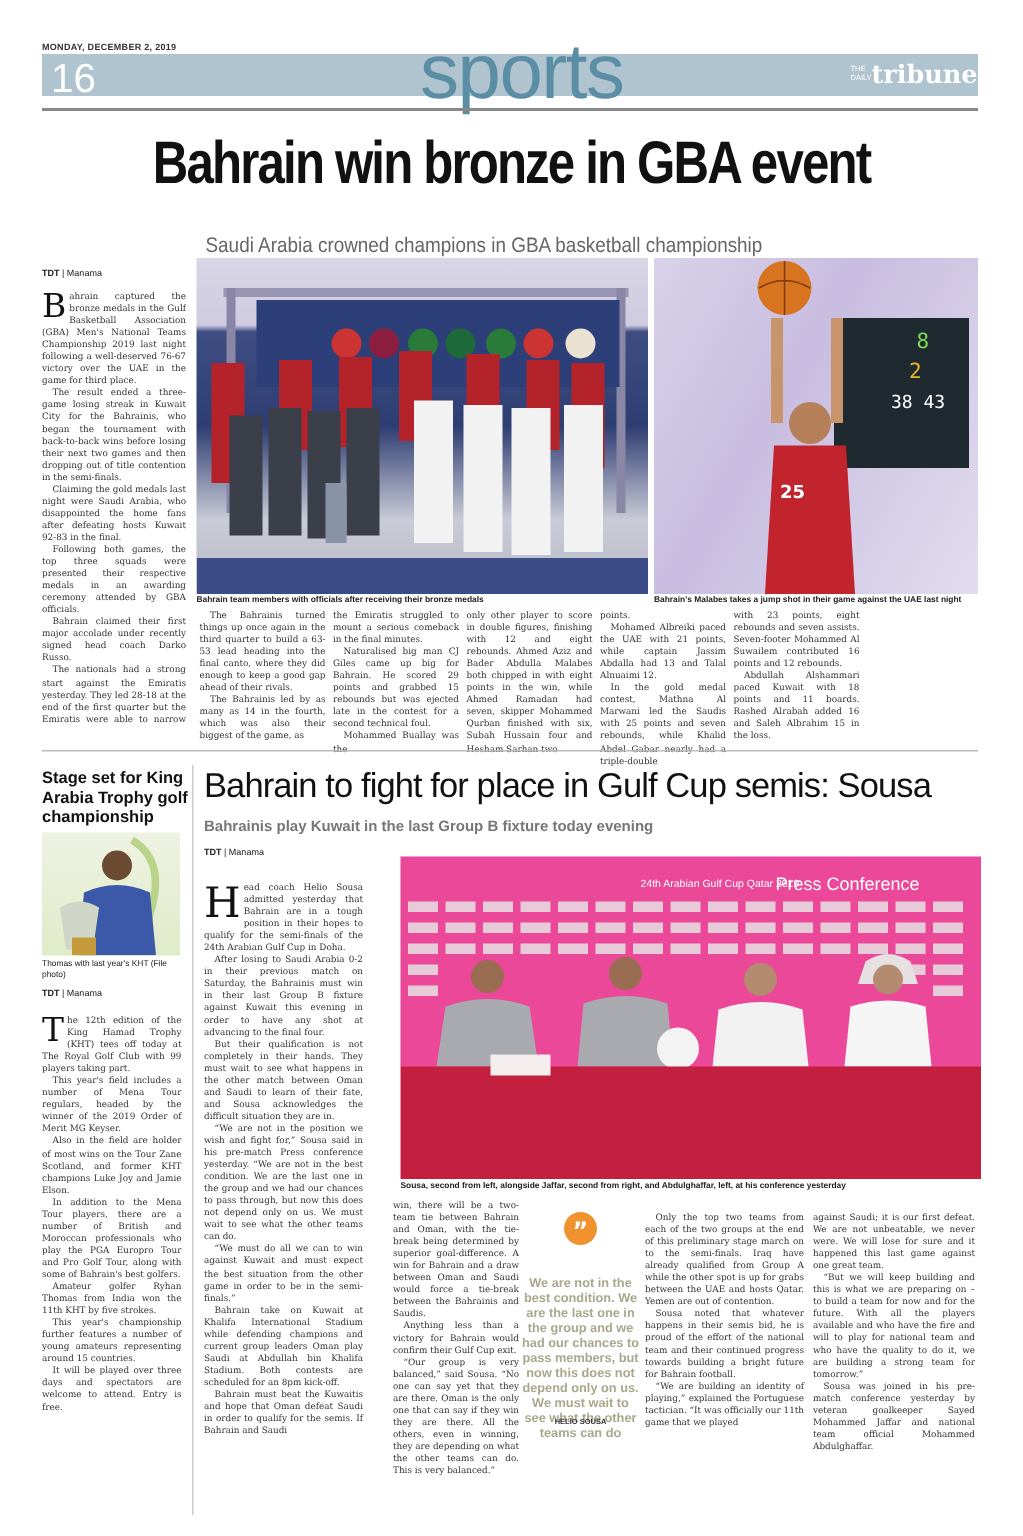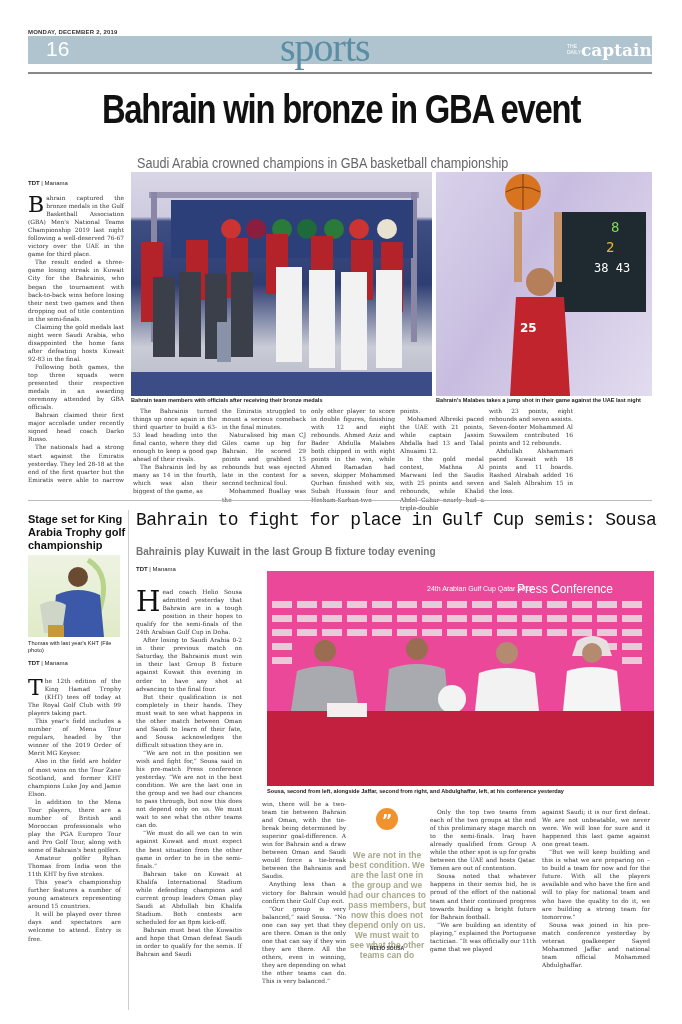--- a/index.html
+++ b/index.html
@@ -1,50 +1,50 @@
 <!DOCTYPE html>
 <html><head>
 <meta charset="utf-8">
 <style>
   html,body{margin:0;padding:0;background:#fff;}
   body{width:682px;height:1024px;position:relative;overflow:hidden;font-family:"DejaVu Serif",serif;color:#222;}
   .abs{position:absolute;}
   .dateline{left:28px;top:29px;font-family:"Liberation Sans",sans-serif;font-size:6px;font-weight:bold;color:#333;letter-spacing:0.2px;}
   .masthead{left:28px;top:36px;width:624px;height:28px;background:#afc4cf;}
-  .pagenum{left:34px;top:37px;font-family:"Liberation Sans",sans-serif;font-size:21px;color:#fff;font-weight:300;margin-left:12px;}
-  .section{left:280px;top:26px;font-family:Liberation Serif, serif;font-size:40px;color:#5b8ea4;letter-spacing:-1px;line-height:44px;}
+  .pagenum{left:34px;top:37px;font-family:"Liberation Sans",sans-serif;font-size:27px;color:#fff;font-weight:300;}
+  .section{left:280px;top:26px;font-family:Liberation Sans, sans-serif;font-size:52px;color:#5b8ea4;letter-spacing:-1px;line-height:44px;}
   .logo{left:581px;top:40px;font-family:"DejaVu Serif",serif;font-weight:bold;font-size:17px;color:#fff;}
   .logo-small{left:567px;top:43px;font-family:"Liberation Sans",sans-serif;font-size:5px;color:#fff;line-height:6px;}
   .rule{left:28px;top:72px;width:624px;height:2px;background:#888;}
   .headline1{left:0;width:682px;top:87px;text-align:center;font-family:"Liberation Sans",sans-serif;font-weight:bold;font-size:40px;letter-spacing:-1.5px;color:#111;transform:scaleX(0.82);transform-origin:center;}
   .sub1{left:137px;top:155px;font-family:"Liberation Sans",sans-serif;font-size:14px;color:#666;transform:scaleX(0.9);transform-origin:left;}
   .tdt{font-family:"Liberation Sans",sans-serif;font-size:6px;color:#222;}
   .tdt b{font-weight:bold;}
   .col{font-family:"DejaVu Serif",serif;font-size:5.9px;line-height:8.05px;color:#333;text-align:justify;}
   .col p{margin:0;text-indent:7px;}
   .col p.first{text-indent:0;}
   .dropcap{float:left;font-size:22px;line-height:18px;margin:2px 2px 0 0;font-family:"DejaVu Serif",serif;color:#111;}
   .caption{font-family:"Liberation Sans",sans-serif;font-size:5.6px;font-weight:bold;color:#222;}
   .photo{overflow:hidden;}
   .h2side{left:28px;top:513px;width:100px;font-family:"Liberation Sans",sans-serif;font-weight:bold;font-size:11px;line-height:13px;color:#111;}
-  .headline2{left:136px;top:510px;font-family:Liberation Mono, monospace;font-size:18px;color:#111;letter-spacing:-0.6px;}
+  .headline2{left:136px;top:510px;font-family:Liberation Sans, sans-serif;font-size:23px;color:#111;letter-spacing:-0.6px;}
   .sub2{left:136px;top:546px;font-family:"Liberation Sans",sans-serif;font-size:10px;color:#777;font-weight:bold;text-align:center;}
   .pull{left:348px;top:850px;width:78px;text-align:center;font-family:"Liberation Sans",sans-serif;font-weight:bold;font-size:8.5px;line-height:10px;color:#a9a88c;}
   .pullquote-icon{left:376px;top:808px;width:22px;height:22px;border-radius:50%;background:#f0922e;color:#fff;font-size:16px;text-align:center;line-height:26px;font-weight:bold;font-family:"DejaVu Sans",sans-serif;}
   .pullname{left:348px;top:945px;width:78px;text-align:center;font-family:"Liberation Sans",sans-serif;font-weight:bold;font-size:5px;color:#333;}
 </style>
 </head>
 <body>
 
 <div class="abs dateline">MONDAY, DECEMBER 2, 2019</div>
 <div class="abs masthead"></div>
 <div class="abs pagenum">16</div>
 <div class="abs section">sports</div>
 <div class="abs logo-small" style="width:14px;">THE DAILY</div>
-<div class="abs logo">captain</div>
+<div class="abs logo">tribune</div>
 <div class="abs rule"></div>
 
 <div class="abs headline1">Bahrain win bronze in GBA event</div>
 <div class="abs sub1">Saudi Arabia crowned champions in GBA basketball championship</div>
 
 <div class="abs tdt" style="left:28px;top:180px;"><b>TDT</b> | <span>Manama</span></div>
 
 <div class="abs col" style="left:28px;top:194px;width:96px;height:290px;overflow:hidden;">
   <p class="first"><span class="dropcap">B</span><span>ahrain captured the bronze medals in the Gulf Basketball Association (GBA) Men's National Teams Championship 2019 last night following a well-deserved 76-67 victory over the UAE in the game for third place.</span></p>
   <p>The result ended a three-game losing streak in Kuwait City for the Bahrainis, who began the tournament with back-to-back wins before losing their next two games and then dropping out of title contention in the semi-finals.</p>

